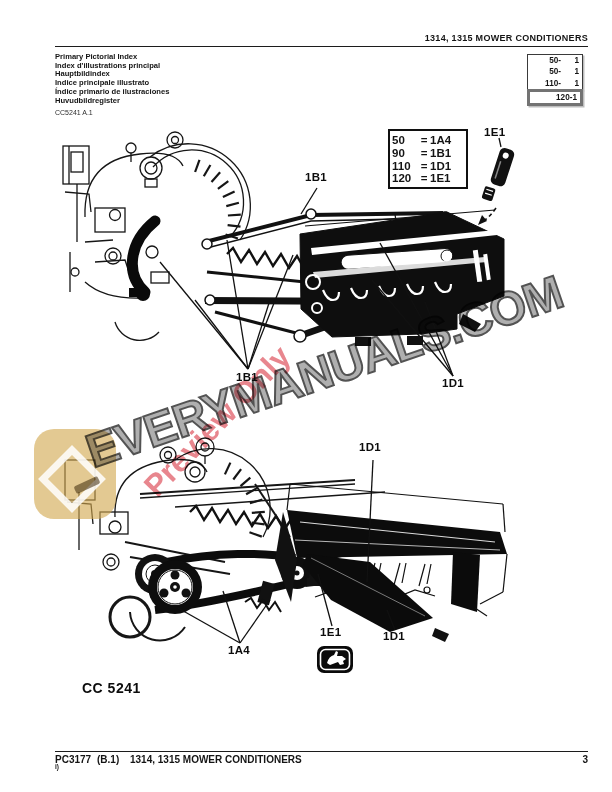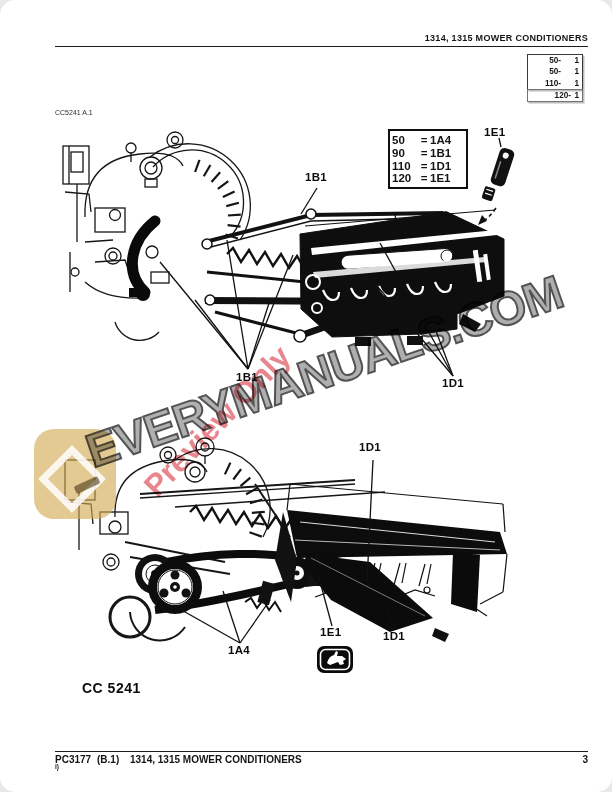--- a/index.html
+++ b/index.html
@@ -1,28 +1,28 @@
 <!DOCTYPE html>
 <html><head>
 <meta charset="utf-8">
 <style>
   html,body{margin:0;padding:0;background:#e8e8e8;}
   .page{position:relative;width:612px;height:792px;background:#fff;overflow:hidden;
-        font-family:"Liberation Sans",sans-serif;color:#141414;margin:0 auto;border-radius:15px;}
+        font-family:"Liberation Sans",sans-serif;color:#141414;margin:0 auto;}
   .abs{position:absolute;}
   
   .hdr-title{top:33px;right:24px;font-size:9px;font-weight:bold;letter-spacing:.3px;}
   .hdr-rule{left:55px;right:24px;top:46px;border-top:1.7px solid #1c1c1c;}
   
   .idx{left:55px;top:53px;font-size:7.6px;font-weight:bold;line-height:8.7px;}
   .idx-ref{left:55px;top:109px;font-size:7px;font-weight:normal;color:#2c2c2c;}
   
   .ptable{left:527px;top:54px;width:56px;font-size:8.2px;font-weight:600;}
   .pbox{border:1px solid #3a3a3a;box-shadow:1.5px 1.5px 0 #bdbdbd;}
-  .pbox2{border:1px solid #737373;margin-top:-1px;box-shadow:1.5px 1.5px 0 #bdbdbd;padding-left:10px;}
+  .pbox2{border:3px solid #737373;margin-top:-1px;box-shadow:1.5px 1.5px 0 #bdbdbd;padding-left:10px;}
   .prow{display:flex;height:11.3px;line-height:11.3px;padding:0 3px;}
   .prow .k{width:30px;text-align:right;}
   .prow .v{flex:1;text-align:right;}
   
   .legend{left:388px;top:129px;width:72px;border:2px solid #101010;padding:3px 2px 2px 2px;
           font-size:11.5px;font-weight:bold;}
   .lrow{display:grid;grid-template-columns:26px 12px auto;line-height:12.8px;}
   .lrow .n{text-align:left;}
   .lrow .e{text-align:center;}
   
@@ -47,20 +47,28 @@
   svg{display:block;}
 </style>
 </head>
 <body>
 
 <div class="page">
 
   <div class="abs hdr-title">1314, 1315 MOWER CONDITIONERS</div>
   <div class="abs hdr-rule"></div>
 
+  <div class="abs idx">
+    <div>Primary Pictorial Index</div>
+    <div>Index d'illustrations principal</div>
+    <div>Hauptbildindex</div>
+    <div>Indice principale illustrato</div>
+    <div>Índice primario de ilustraciones</div>
+    <div>Huvudbildregister</div>
+  </div>
   <div class="abs idx-ref">CC5241 A.1</div>
 
   <div class="abs ptable">
     <div class="pbox">
       <div class="prow">
         <span class="k">50-</span>
         <span class="v">1</span>
       </div>
       <div class="prow">
         <span class="k">50-</span>

